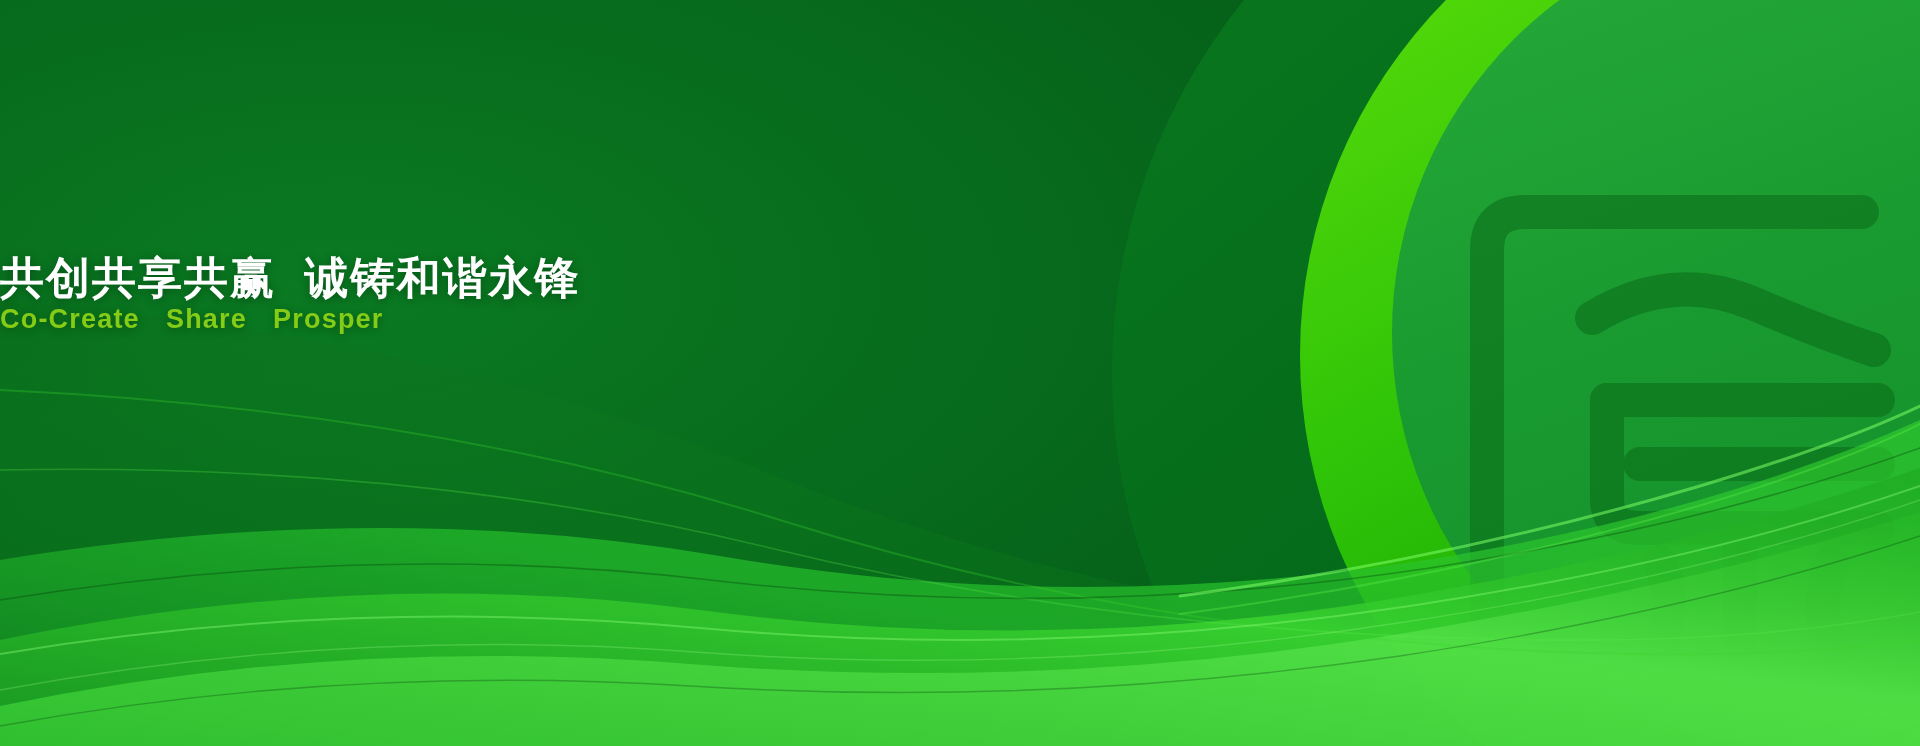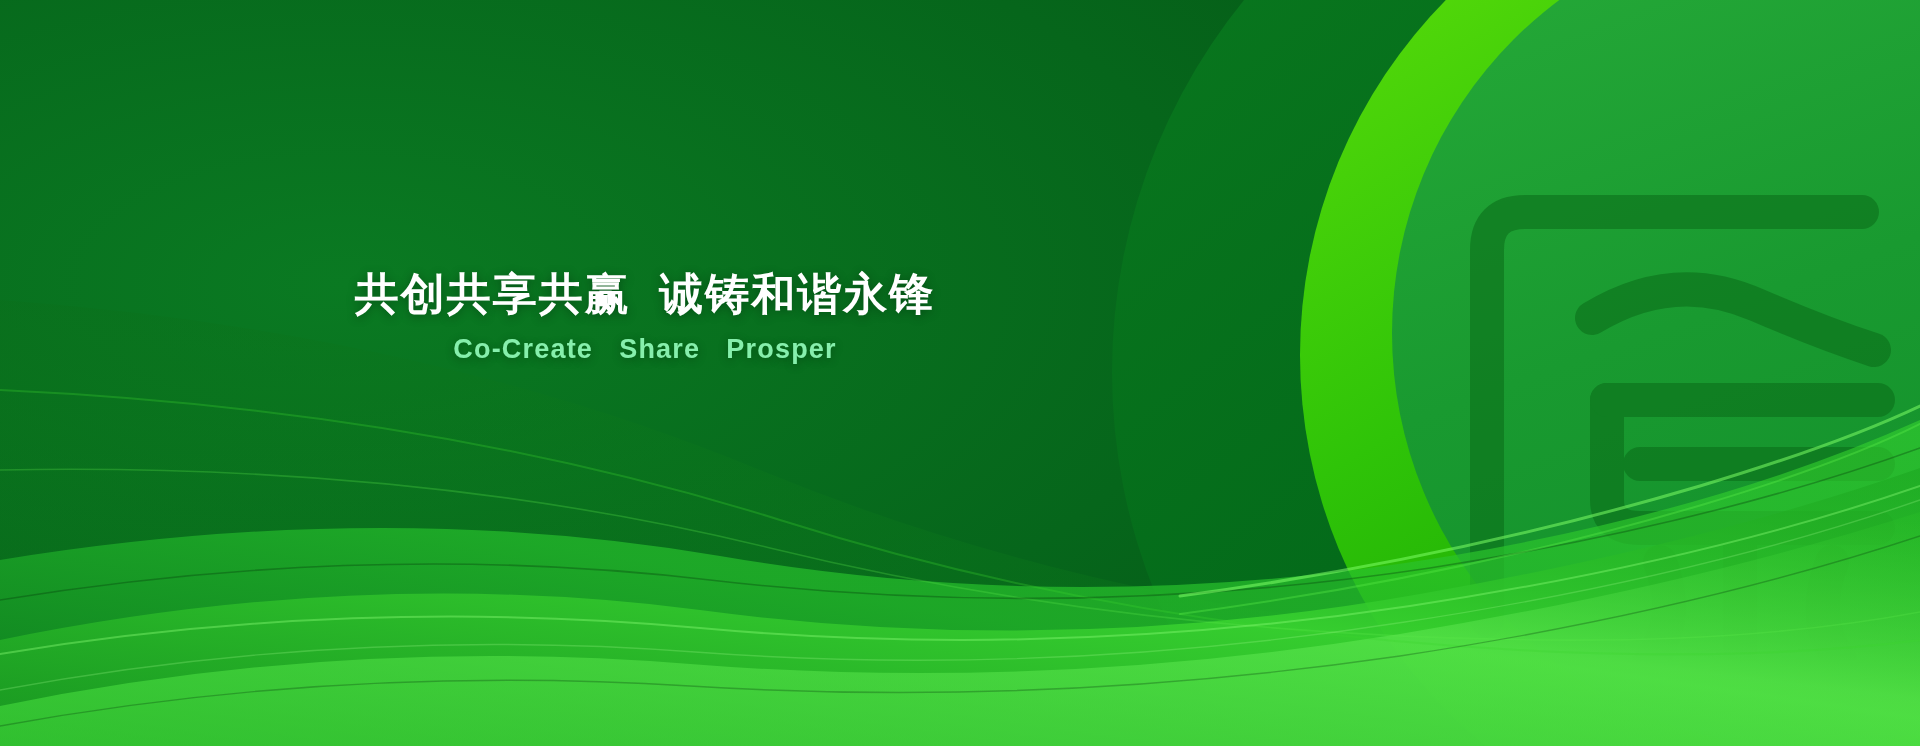--- a/index.html
+++ b/index.html
@@ -60,39 +60,37 @@
     position:absolute;
     left:0; top:0;
     width:1920px; height:746px;
     pointer-events:none;
   }
   .waves svg { width:100%; height:100%; display:block; }
 
   
   .center-copy {
     position:absolute;
-    left:0; top:268px;
+    left:0; top:252px;
     width:1290px;
-    text-align:center;
     z-index:9;
   }
   .headline-cn {
     font-size:44px;
     font-weight:bold;
     color:#ffffff;
     letter-spacing:2px;
     line-height:1.18;
     white-space:pre;
     text-shadow:0 2px 10px rgba(0,40,10,0.45);
   }
   .headline-en {
-    margin-top:14px;
     font-size:27px;
     font-weight:bold;
-    color:#86efac;
+    color:#84cc16;
     letter-spacing:1.2px;
     white-space:pre;
     text-shadow:0 2px 8px rgba(0,40,10,0.40);
   }
 </style>
 </head>
 <body>
 
 <div id="banner">
 

